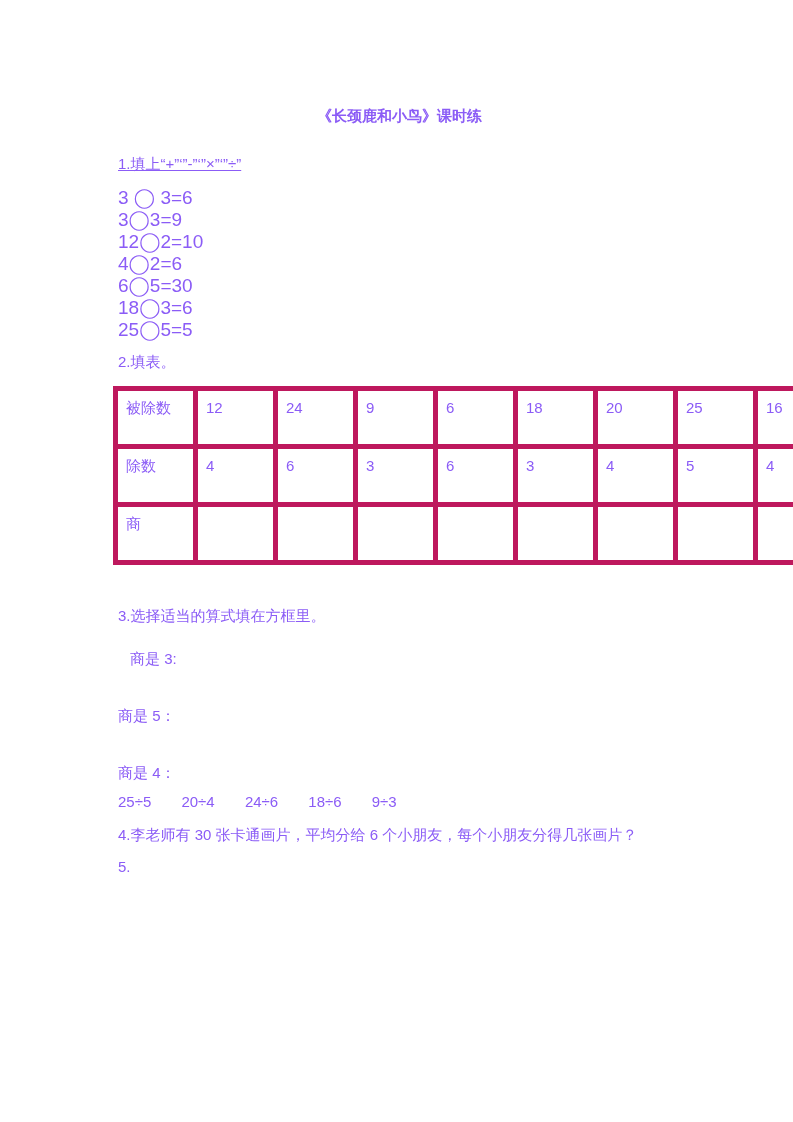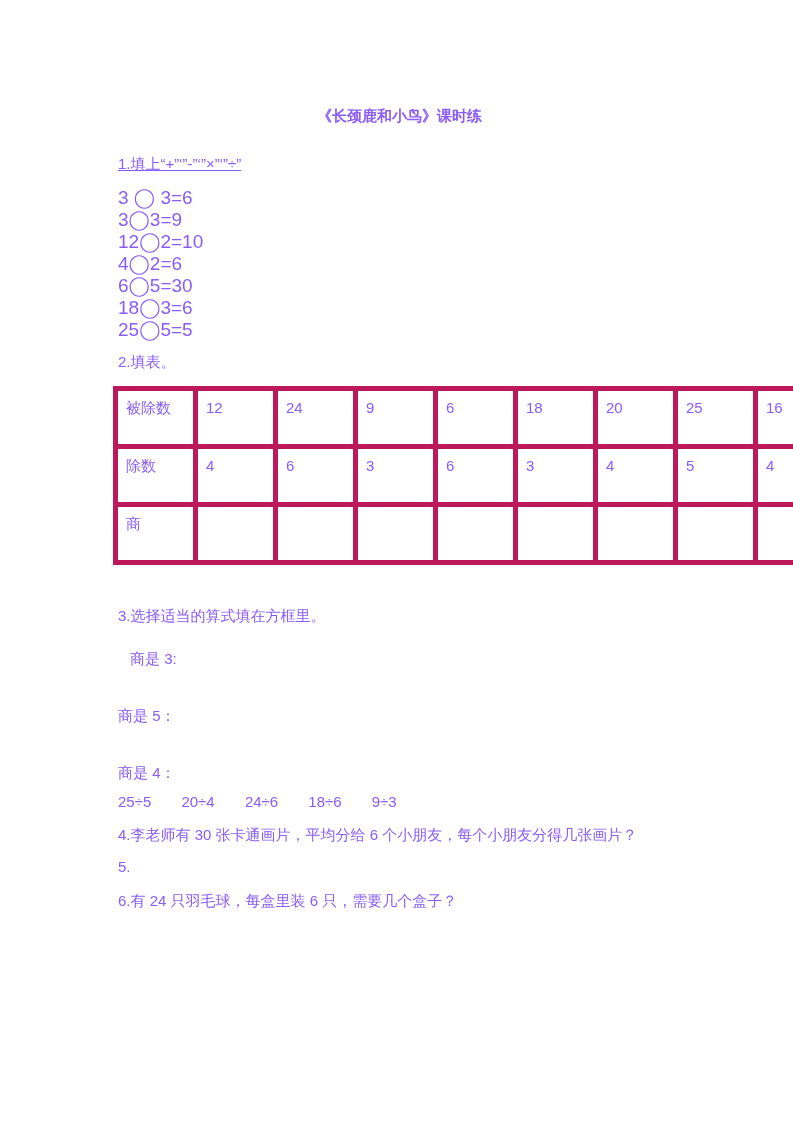--- a/index.html
+++ b/index.html
@@ -158,16 +158,15 @@
     <div class="expr-line second">
       <span class="expr">25÷5</span>
       <span class="expr">20÷4</span>
       <span class="expr">24÷6</span>
       <span class="expr">18÷6</span>
       <span class="expr">9÷3</span>
     </div>
 
     <p class="q-prompt q4-prompt">4.李老师有 30 张卡通画片，平均分给 6 个小朋友，每个小朋友分得几张画片？</p>
     <p class="q-prompt q5-prompt">5.</p>
-    <p class="q-prompt q6-prompt">6.有 24 只羽毛球，每盒里装 6 只，需要几个盒子？</p>
 
   </div>
 </div>
 
 </body></html>

